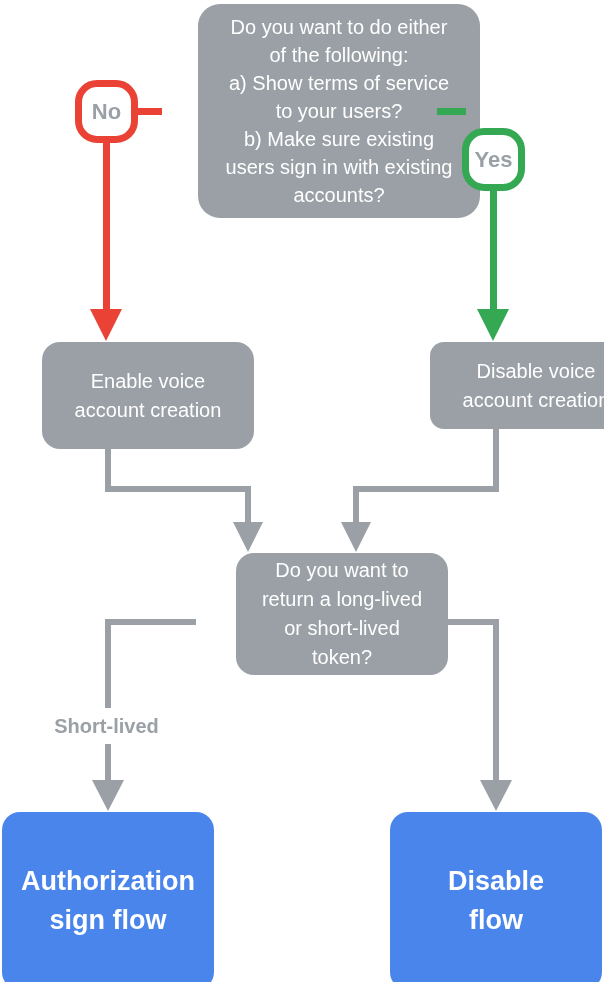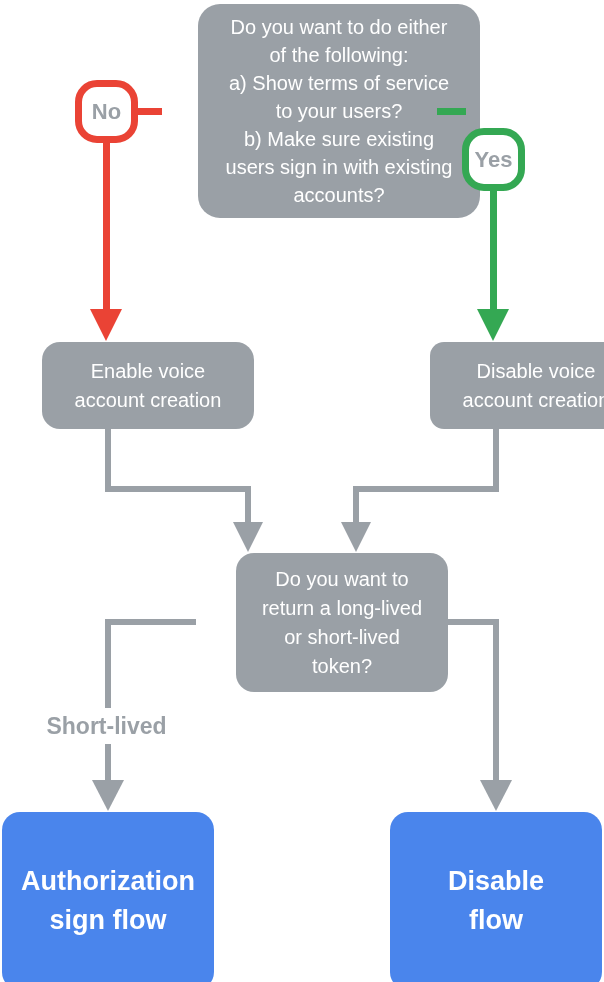--- a/index.html
+++ b/index.html
@@ -90,21 +90,21 @@
     border-left: 16px solid transparent;
     border-right: 16px solid transparent;
     border-top: 32px solid var(--green);
   }
 
   
   .path-label {
     position: absolute;
     background: var(--white);
     color: var(--labelgray);
-    font-size: 23px;
+    font-size: 20px;
     font-weight: bold;
     display: flex;
     align-items: center;
     justify-content: center;
     z-index: 2;
     text-align: center;
   }
 </style>
 </head>
 <body>
@@ -147,30 +147,30 @@
 accounts?</span>
   </div>
 
   <div class="badge no" style="left:75px; top:80px;">
     <span>No</span>
   </div>
   <div class="badge yes" style="left:462px; top:80px;margin-top:48px;">
     <span>Yes</span>
   </div>
 
-  <div class="node gray-node" style="left:2px; top:342px; width:212px; height:87px; border-radius:18px;">
+  <div class="node gray-node" style="left:2px; top:342px; width:212px; height:107px; border-radius:18px;">
     <span>Enable voice
 account creation</span>
   </div>
   <div class="node gray-node" style="left:390px; top:342px; width:212px; height:87px; border-radius:14px;">
     <span>Disable voice
 account creation</span>
   </div>
 
-  <div class="node gray-node" style="left:196px; top:553px; width:212px; height:139px; border-radius:18px;">
+  <div class="node gray-node" style="left:196px; top:553px; width:212px; height:122px; border-radius:18px;">
     <span>Do you want to
 return a long-lived
 or short-lived
 token?</span>
   </div>
 
   <div class="path-label" style="left:21px; top:708px; width:171px; height:36px;">
     <span>Short-lived</span>
   </div>
 

